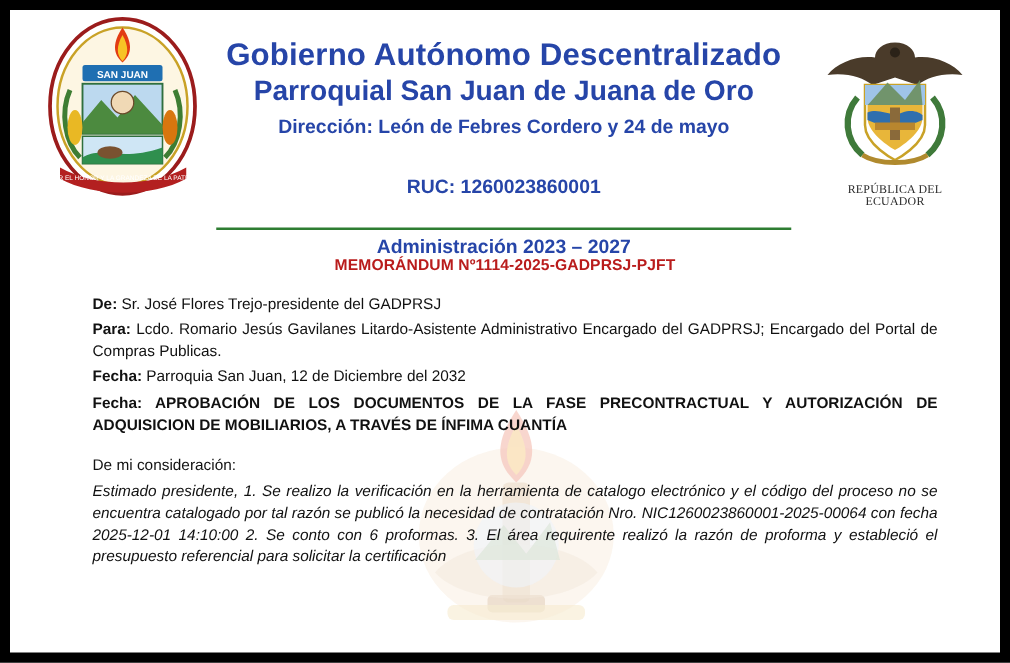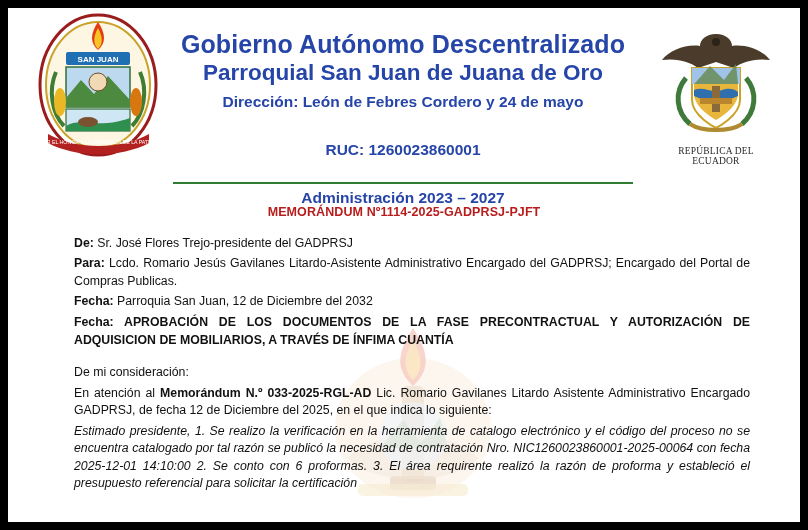--- a/index.html
+++ b/index.html
@@ -235,21 +235,18 @@
       </p>
 
       <p class="subject">
         <span>Fecha:</span><span> APROBACIÓN DE LOS DOCUMENTOS DE LA FASE PRECONTRACTUAL Y AUTORIZACIÓN DE ADQUISICION DE MOBILIARIOS, A TRAVÉS DE ÍNFIMA CUANTÍA</span>
       </p>
 
       <div class="gap"></div>
 
       <p>De mi consideración:</p>
 
-      <p class="para-spaced">
-        <span>En atención al </span><span class="b">Memorándum N.º 033-2025-RGL-AD</span><span> Lic. Romario Gavilanes Litardo Asistente Administrativo Encargado GADPRSJ, de fecha 12 de Diciembre del 2025, en el que indica lo siguiente:</span>
-      </p>
 
       <p class="italic para-spaced">Estimado presidente, 1. Se realizo la verificación en la herramienta de catalogo electrónico y el código del proceso no se encuentra catalogado por tal razón se publicó la necesidad de contratación Nro. NIC1260023860001-2025-00064 con fecha 2025-12-01 14:10:00 2. Se conto con 6 proformas. 3. El área requirente realizó la razón de proforma y estableció el presupuesto referencial para solicitar la certificación</p>
     </div>
 
   </div>
 </div>
 
 </body></html>

